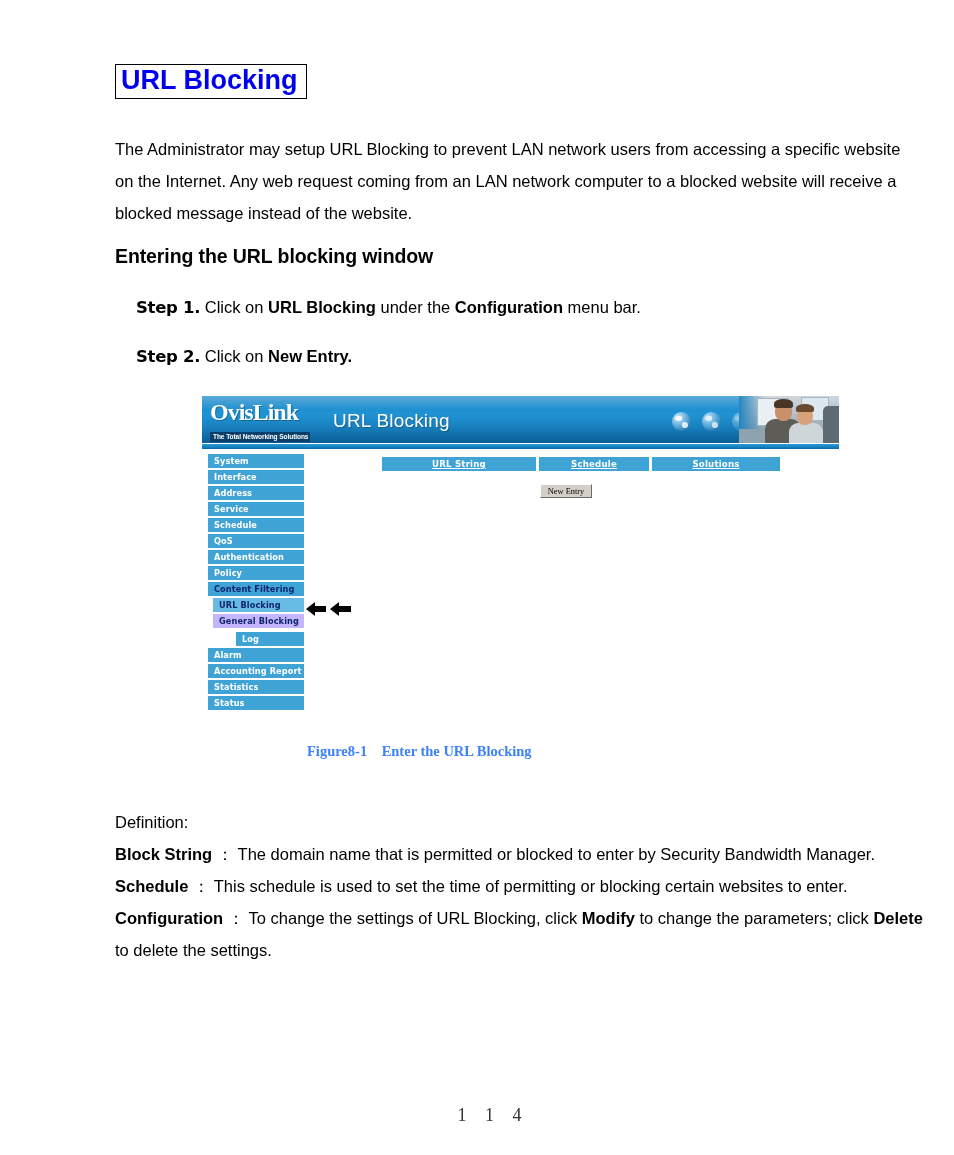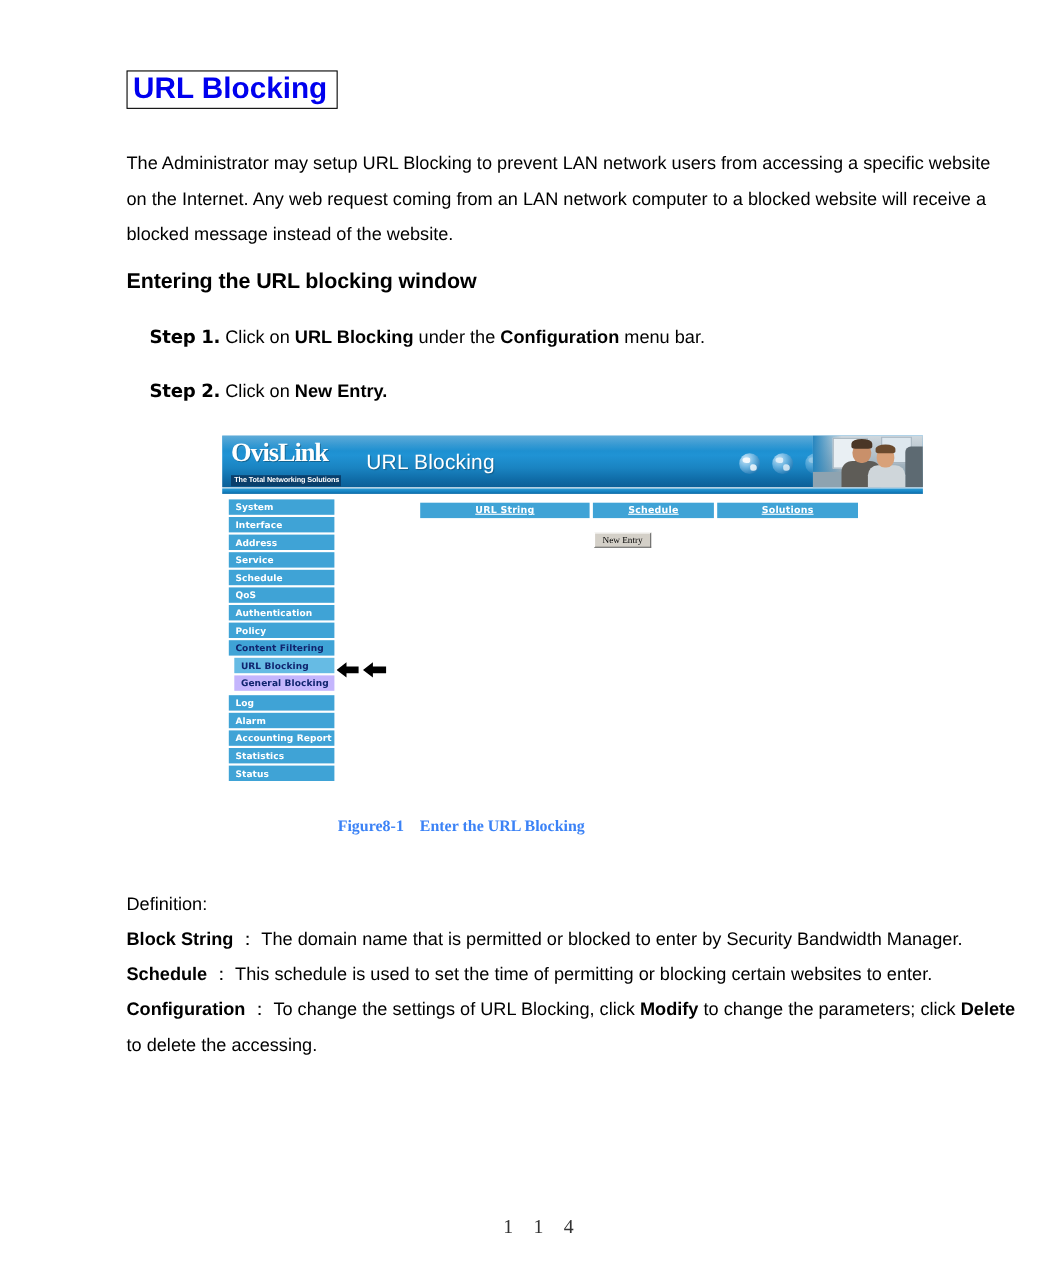--- a/index.html
+++ b/index.html
@@ -280,21 +280,21 @@
     margin-left: 5px;
     width: 91px;
     padding-left: 6px;
     box-sizing: border-box;
     background: #c4b5fd;
     color: #10246e;
   }
   .menu-item.sub.active {
     background: #66bbe4;
   }
-  .menu-item.spaced { margin-top: 4px; }
+  .menu-item.spaced { margin-top: 4px; margin-left: 28px; }
 
   
   .arrows {
     position: absolute;
     left: 104px;
     top: 204px;
     width: 46px;
     height: 18px;
   }
   .arrow-svg { display:block; }
@@ -467,17 +467,17 @@
 
     <div class="new-entry-btn">New Entry</div>
   </div>
 
   <div class="caption">Figure8-1    Enter the URL Blocking</div>
 
   <div class="defs">
     <p>Definition:</p>
     <p><span class="b">Block String</span><span> ： </span><span>The domain name that is permitted or blocked to enter by Security Bandwidth Manager.</span></p>
     <p><span class="b">Schedule</span><span> ： </span><span>This schedule is used to set the time of permitting or blocking certain websites to enter.</span></p>
-    <p><span class="b">Configuration</span><span> ： </span><span>To change the settings of URL Blocking, click </span><span class="b">Modify</span><span> to change the parameters; click </span><span class="b">Delete</span><span> to delete the accessing.</span></p>
+    <p><span class="b">Configuration</span><span> ： </span><span>To change the settings of URL Blocking, click </span><span class="b">Modify</span><span> to change the parameters; click </span><span class="b">Delete</span><span> to delete the settings.</span></p>
   </div>
 
   <div class="page-num">1 1 4</div>
 </div>
 
 </body></html>

